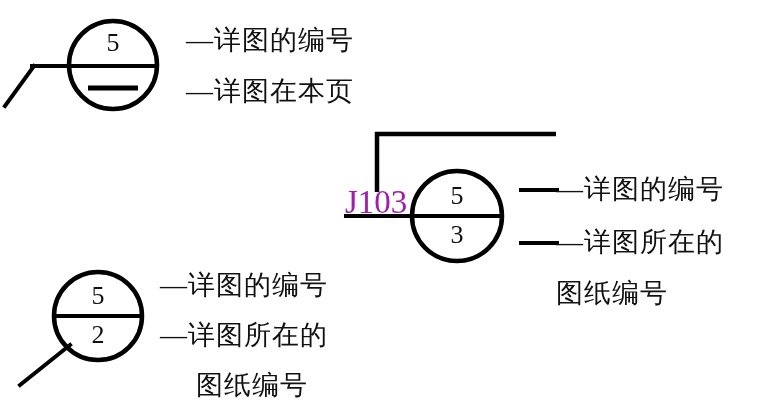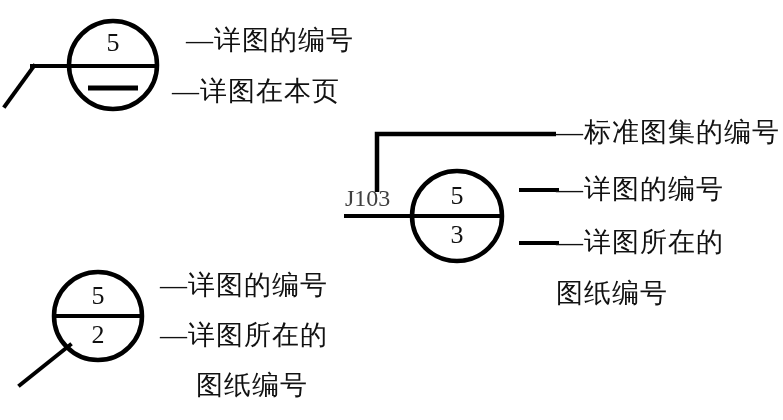--- a/index.html
+++ b/index.html
@@ -38,23 +38,23 @@
     white-space: nowrap;
     color: #111111;
     font-family: "Liberation Serif", "DejaVu Serif", serif;
     font-size: 26px;
     line-height: 1;
     text-align: center;
   }
   .atlas-code {
     position: absolute;
     white-space: nowrap;
-    color: #404040;
+    color: #a21caf;
     font-family: "Liberation Serif", "DejaVu Serif", serif;
-    font-size: 24px;
+    font-size: 33px;
     line-height: 1;
   }
 </style>
 </head>
 <body>
 
 <div id="canvas">
 
   <svg id="diagram-svg" viewBox="0 0 783 420">
 
@@ -86,23 +86,22 @@
   <div class="num" style="left:99px; top:30px; width:28px;">5</div>
 
   <div class="atlas-code" style="left:345px; top:186px;">J103</div>
   <div class="num" style="left:443px; top:183px; width:28px;">5</div>
   <div class="num" style="left:443px; top:222px; width:28px;">3</div>
 
   <div class="num" style="left:84px; top:283px; width:28px;">5</div>
   <div class="num" style="left:84px; top:322px; width:28px;">2</div>
 
   <div class="label" style="left:186px; top:27px;">—详图的编号</div>
-  <div class="label" style="left:172px; top:78px;text-align:center;">—详图在本页</div>
+  <div class="label" style="left:186px; top:78px;text-align:center;">—详图在本页</div>
 
-  <div class="label" style="left:556px; top:119px;">—标准图集的编号</div>
   <div class="label" style="left:556px; top:176px;">—详图的编号</div>
   <div class="label" style="left:556px; top:229px;">—详图所在的</div>
   <div class="label" style="left:556px; top:280px;">图纸编号</div>
 
   <div class="label" style="left:160px; top:272px;">—详图的编号</div>
   <div class="label" style="left:160px; top:322px;">—详图所在的</div>
   <div class="label" style="left:196px; top:372px;">图纸编号</div>
 
 </div>
 

